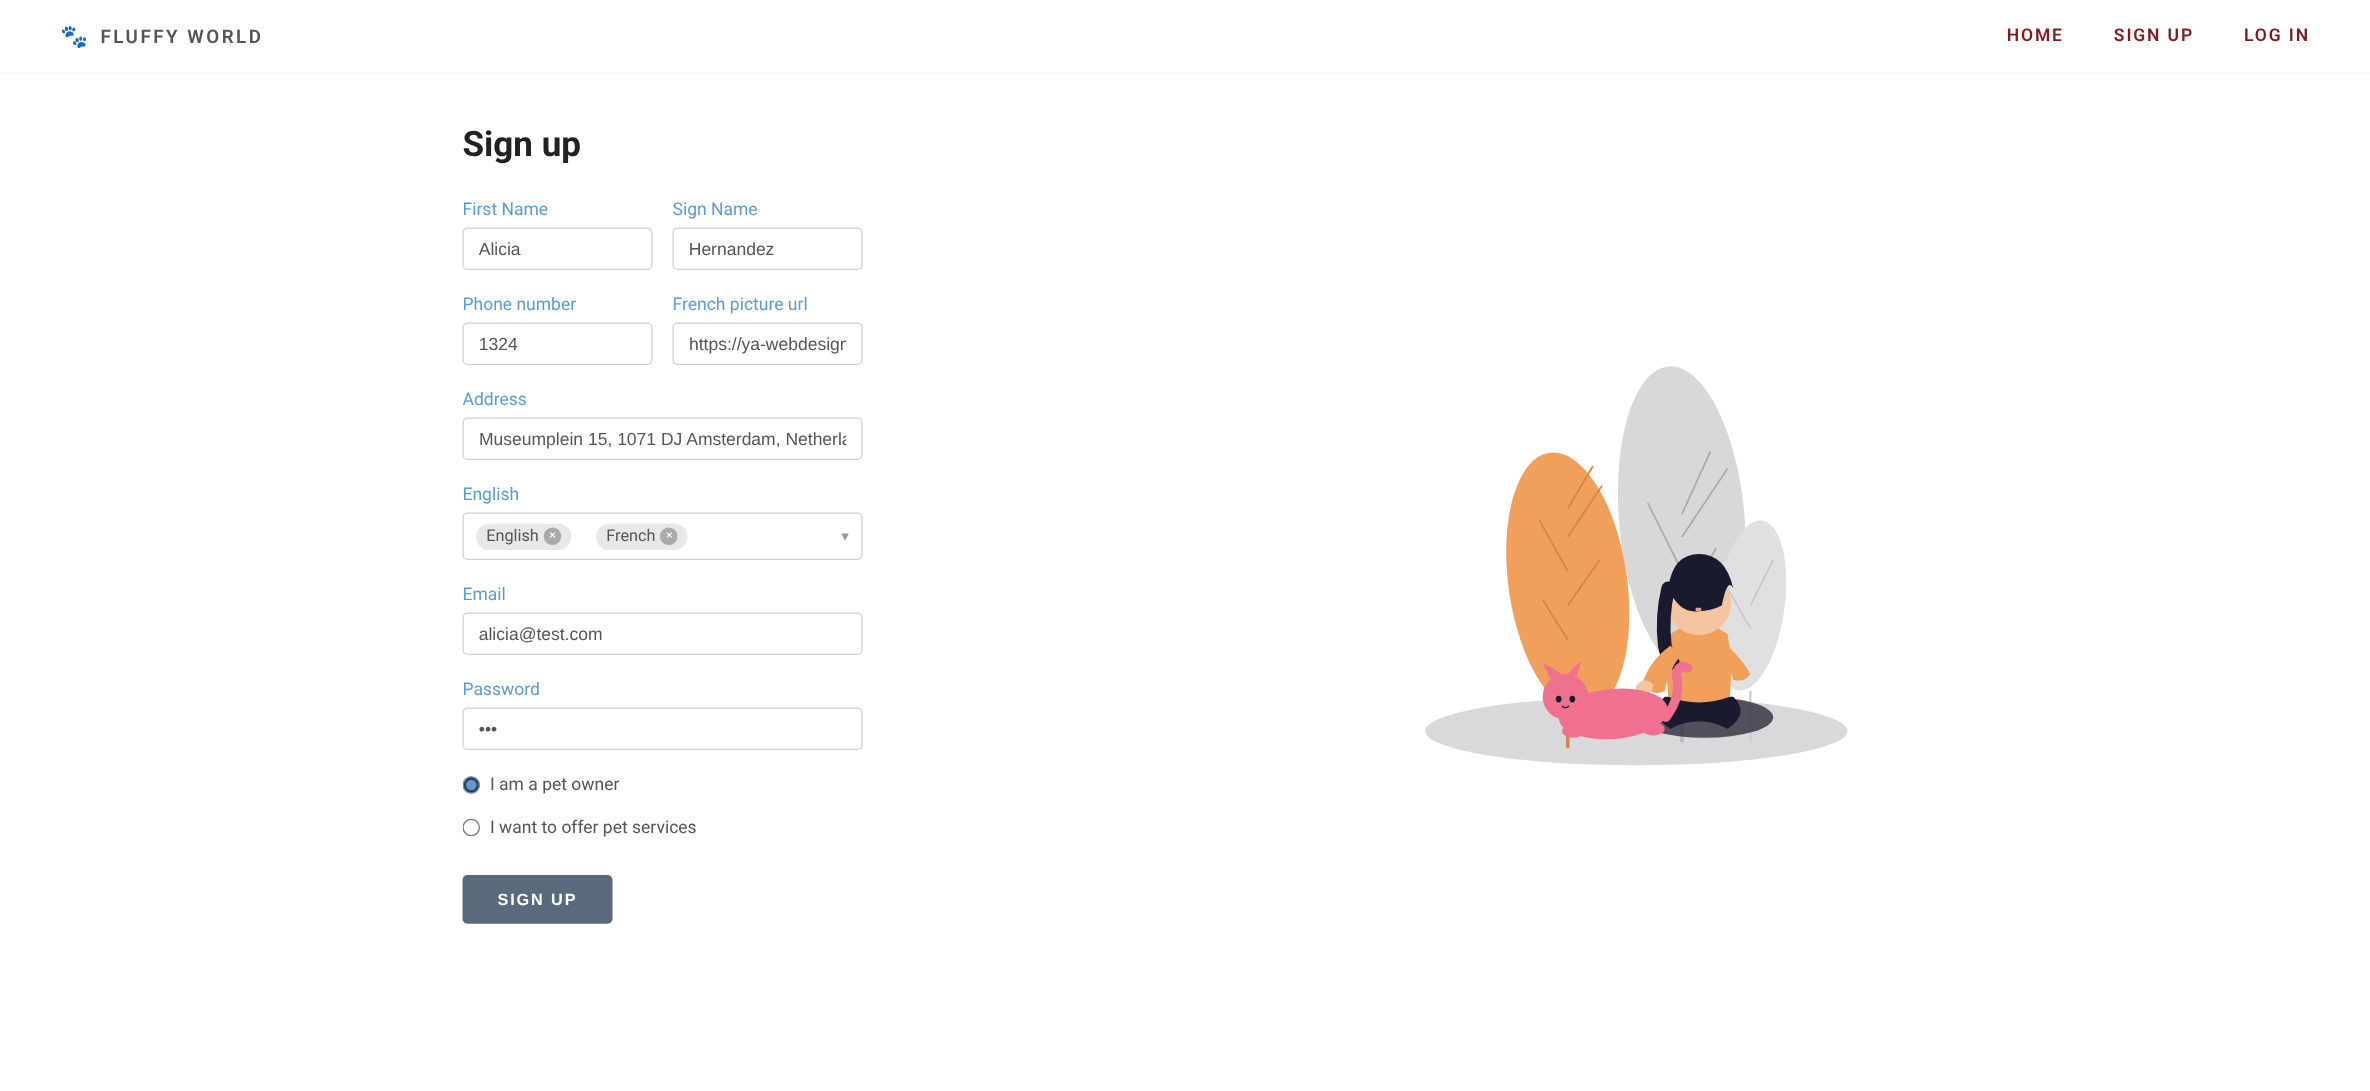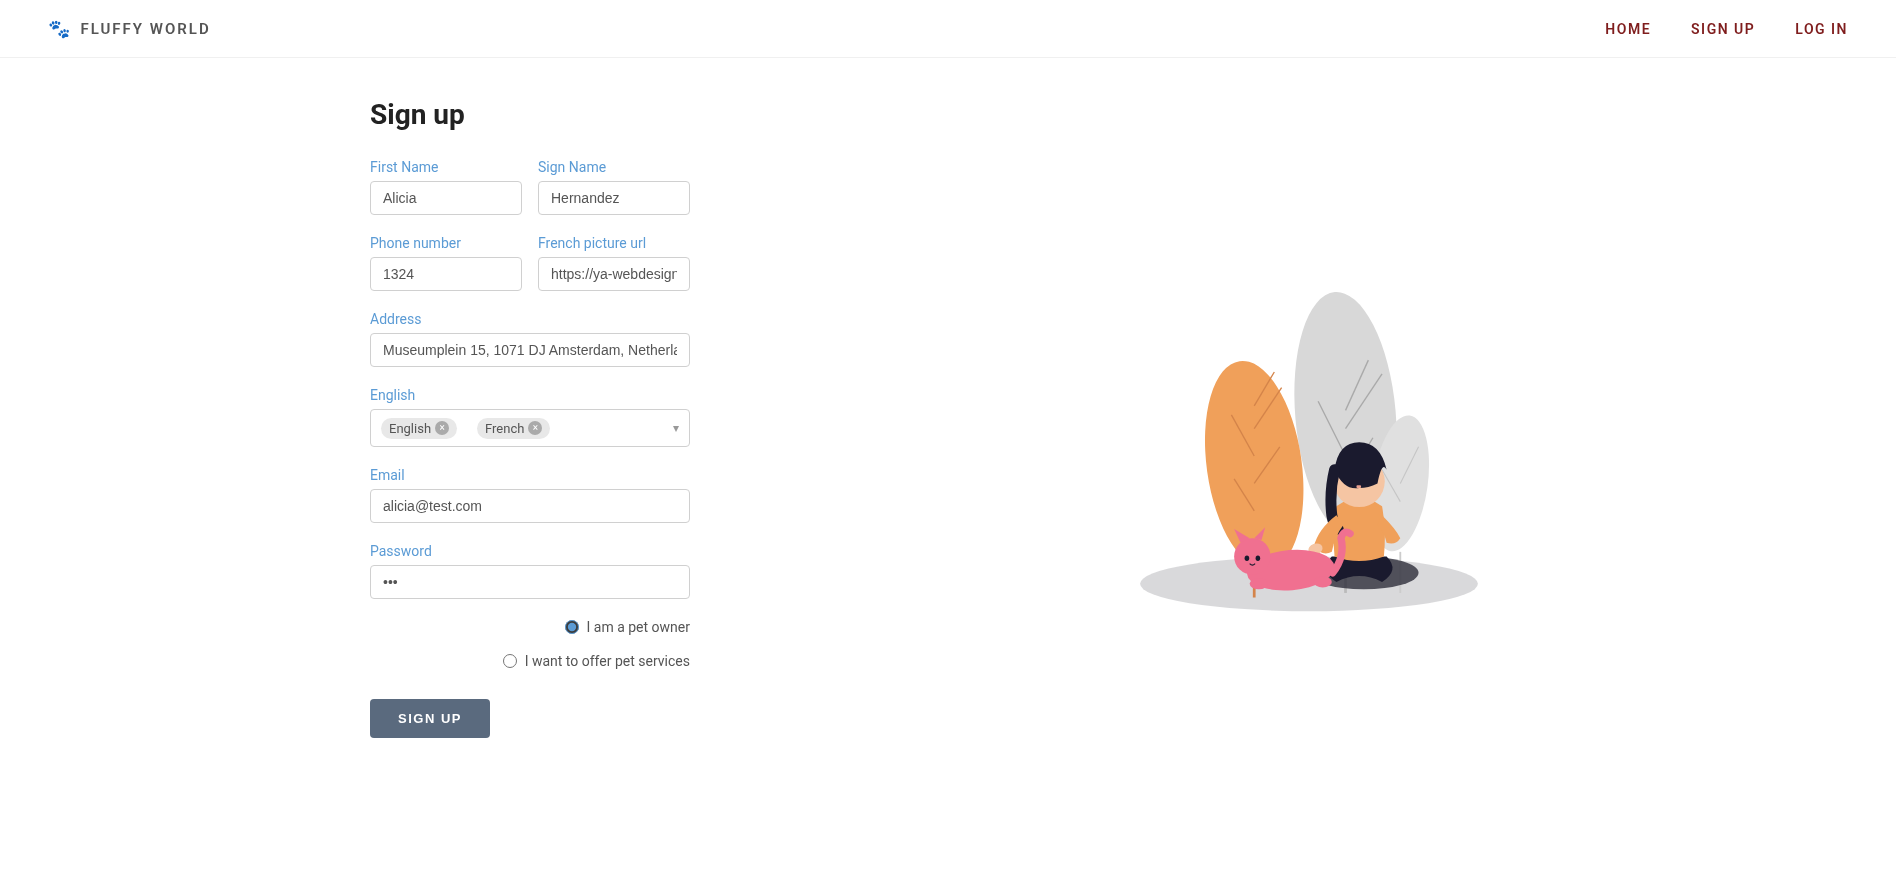--- a/index.html
+++ b/index.html
@@ -140,21 +140,20 @@
       gap: 12px;
       margin-bottom: 24px;
     }
     .radio-option {
       display: flex;
       align-items: center;
       gap: 8px;
       font-size: 14px;
       color: #555;
       cursor: pointer;
-      justify-content: flex-end;
     }
     input[type="radio"] {
       accent-color: #5b9bd5;
       width: 14px;
       height: 14px;
     }
 
     
     .signup-btn {
       background: #5a6a7e;

